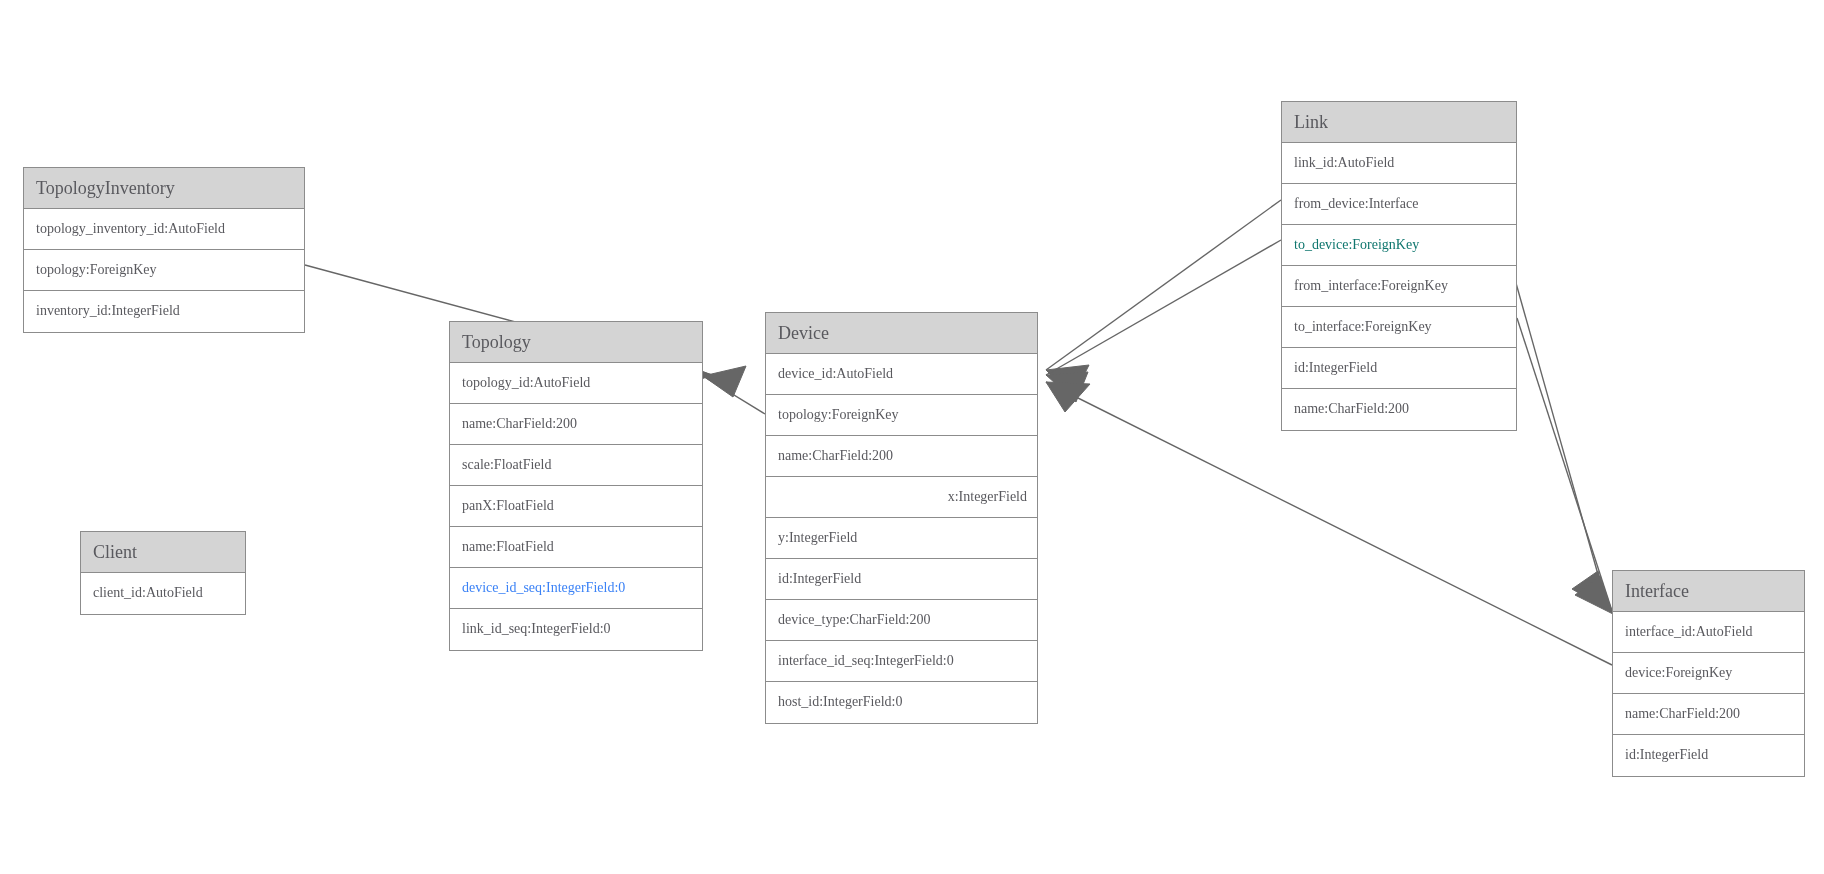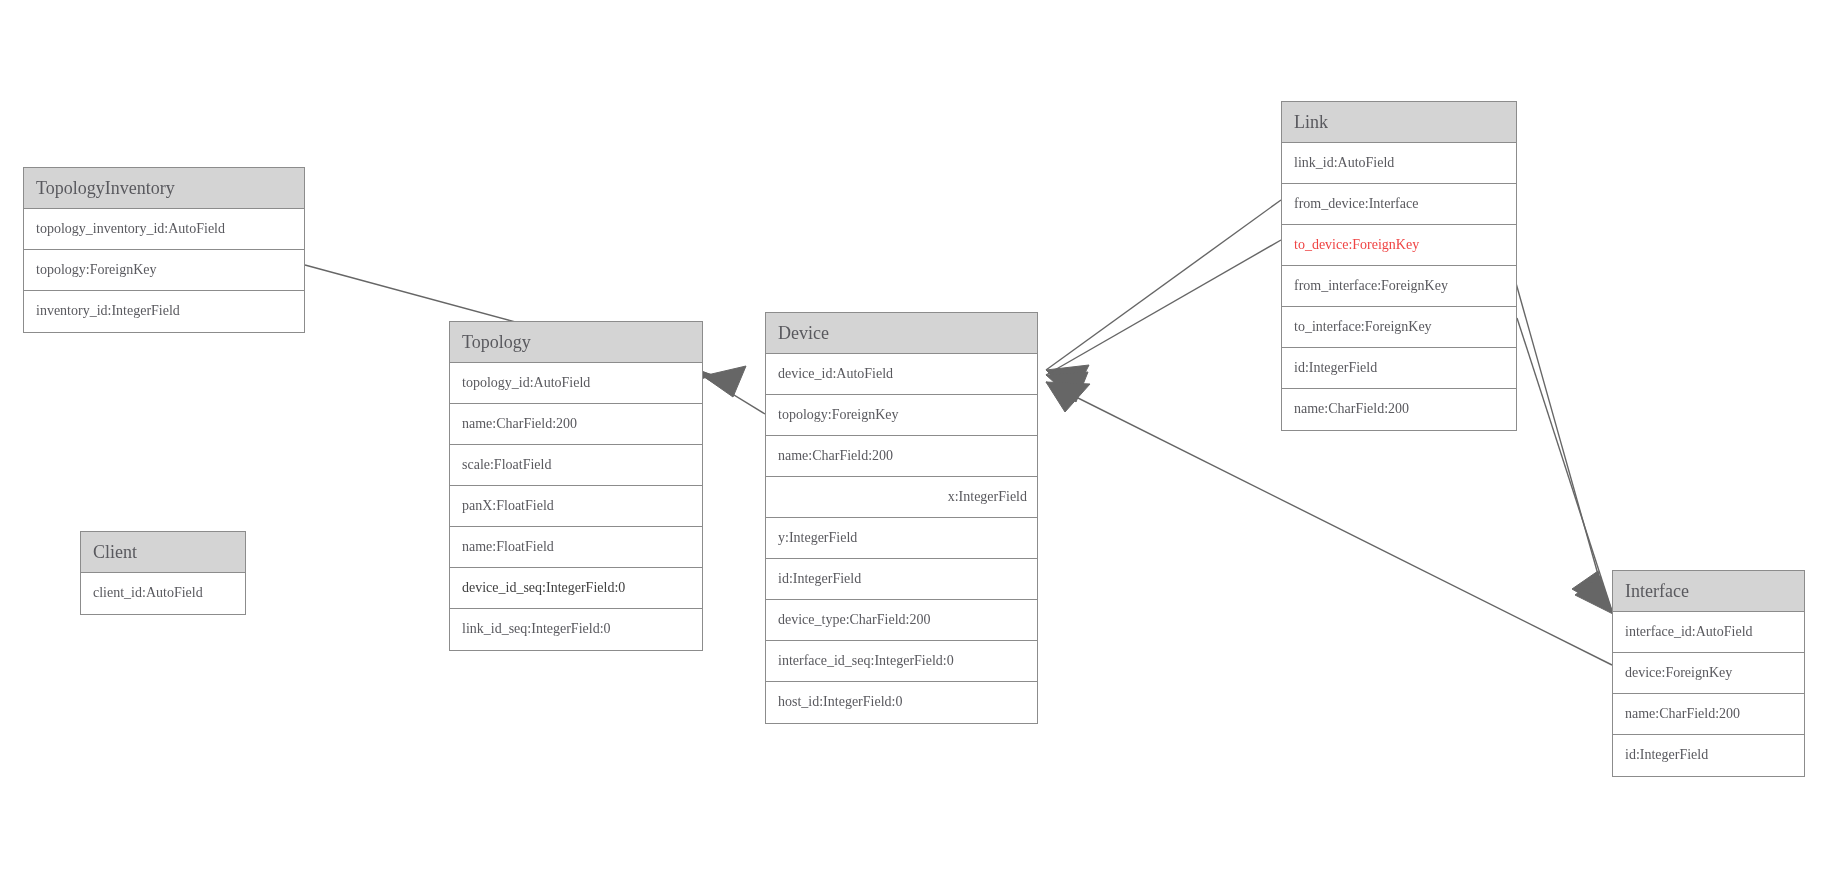--- a/index.html
+++ b/index.html
@@ -101,21 +101,21 @@
         <div class="entity-field" style="color: rgb(89, 89, 94); border-bottom-color: rgb(140, 140, 140); background: rgb(255, 255, 255);">topology:ForeignKey</div>
         <div class="entity-field" style="color: rgb(89, 89, 94); border-bottom-color: rgb(140, 140, 140); background: rgb(255, 255, 255);">inventory_id:IntegerField</div>
       </div>
       <div class="entity" style="left: 449px; top: 321px; width: 254px; border-color: rgb(140, 140, 140);">
         <div class="entity-header" style="background: rgb(212, 212, 212); color: rgb(89, 89, 94); border-bottom-color: rgb(140, 140, 140);">Topology</div>
         <div class="entity-field" style="color: rgb(89, 89, 94); border-bottom-color: rgb(140, 140, 140); background: rgb(255, 255, 255);">topology_id:AutoField</div>
         <div class="entity-field" style="color: rgb(89, 89, 94); border-bottom-color: rgb(140, 140, 140); background: rgb(255, 255, 255);">name:CharField:200</div>
         <div class="entity-field" style="color: rgb(89, 89, 94); border-bottom-color: rgb(140, 140, 140); background: rgb(255, 255, 255);">scale:FloatField</div>
         <div class="entity-field" style="color: rgb(89, 89, 94); border-bottom-color: rgb(140, 140, 140); background: rgb(255, 255, 255);">panX:FloatField</div>
         <div class="entity-field" style="color: rgb(89, 89, 94); border-bottom-color: rgb(140, 140, 140); background: rgb(255, 255, 255);">name:FloatField</div>
-        <div class="entity-field" style="color: #404040; border-bottom-color: rgb(140, 140, 140); background: rgb(255, 255, 255);">device_id_seq:IntegerField:0</div>
+        <div class="entity-field" style="color: #3b82f6; border-bottom-color: rgb(140, 140, 140); background: rgb(255, 255, 255);">device_id_seq:IntegerField:0</div>
         <div class="entity-field" style="color: rgb(89, 89, 94); border-bottom-color: rgb(140, 140, 140); background: rgb(255, 255, 255);">link_id_seq:IntegerField:0</div>
       </div>
       <div class="entity" style="left: 80px; top: 531px; width: 166px; border-color: rgb(140, 140, 140);">
         <div class="entity-header" style="background: rgb(212, 212, 212); color: rgb(89, 89, 94); border-bottom-color: rgb(140, 140, 140);">Client</div>
         <div class="entity-field" style="color: rgb(89, 89, 94); border-bottom-color: rgb(140, 140, 140); background: rgb(255, 255, 255);">client_id:AutoField</div>
       </div>
       <div class="entity" style="left: 765px; top: 312px; width: 273px; border-color: rgb(140, 140, 140);">
         <div class="entity-header" style="background: rgb(212, 212, 212); color: rgb(89, 89, 94); border-bottom-color: rgb(140, 140, 140);">Device</div>
         <div class="entity-field" style="color: rgb(89, 89, 94); border-bottom-color: rgb(140, 140, 140); background: rgb(255, 255, 255);">device_id:AutoField</div>
         <div class="entity-field" style="color: rgb(89, 89, 94); border-bottom-color: rgb(140, 140, 140); background: rgb(255, 255, 255);">topology:ForeignKey</div>
@@ -124,21 +124,21 @@
         <div class="entity-field" style="color: rgb(89, 89, 94); border-bottom-color: rgb(140, 140, 140); background: rgb(255, 255, 255);">y:IntegerField</div>
         <div class="entity-field" style="color: rgb(89, 89, 94); border-bottom-color: rgb(140, 140, 140); background: rgb(255, 255, 255);">id:IntegerField</div>
         <div class="entity-field" style="color: rgb(89, 89, 94); border-bottom-color: rgb(140, 140, 140); background: rgb(255, 255, 255);">device_type:CharField:200</div>
         <div class="entity-field" style="color: rgb(89, 89, 94); border-bottom-color: rgb(140, 140, 140); background: rgb(255, 255, 255);">interface_id_seq:IntegerField:0</div>
         <div class="entity-field" style="color: rgb(89, 89, 94); border-bottom-color: rgb(140, 140, 140); background: rgb(255, 255, 255);">host_id:IntegerField:0</div>
       </div>
       <div class="entity" style="left: 1281px; top: 101px; width: 236px; border-color: rgb(140, 140, 140);">
         <div class="entity-header" style="background: rgb(212, 212, 212); color: rgb(89, 89, 94); border-bottom-color: rgb(140, 140, 140);">Link</div>
         <div class="entity-field" style="color: rgb(89, 89, 94); border-bottom-color: rgb(140, 140, 140); background: rgb(255, 255, 255);">link_id:AutoField</div>
         <div class="entity-field" style="color: rgb(89, 89, 94); border-bottom-color: rgb(140, 140, 140); background: rgb(255, 255, 255);">from_device:Interface</div>
-        <div class="entity-field" style="color: #ef4444; border-bottom-color: rgb(140, 140, 140); background: rgb(255, 255, 255);">to_device:ForeignKey</div>
+        <div class="entity-field" style="color: #0f766e; border-bottom-color: rgb(140, 140, 140); background: rgb(255, 255, 255);">to_device:ForeignKey</div>
         <div class="entity-field" style="color: rgb(89, 89, 94); border-bottom-color: rgb(140, 140, 140); background: rgb(255, 255, 255);">from_interface:ForeignKey</div>
         <div class="entity-field" style="color: rgb(89, 89, 94); border-bottom-color: rgb(140, 140, 140); background: rgb(255, 255, 255);">to_interface:ForeignKey</div>
         <div class="entity-field" style="color: rgb(89, 89, 94); border-bottom-color: rgb(140, 140, 140); background: rgb(255, 255, 255);">id:IntegerField</div>
         <div class="entity-field" style="color: rgb(89, 89, 94); border-bottom-color: rgb(140, 140, 140); background: rgb(255, 255, 255);">name:CharField:200</div>
       </div>
       <div class="entity" style="left: 1612px; top: 570px; width: 193px; border-color: rgb(140, 140, 140);">
         <div class="entity-header" style="background: rgb(212, 212, 212); color: rgb(89, 89, 94); border-bottom-color: rgb(140, 140, 140);">Interface</div>
         <div class="entity-field" style="color: rgb(89, 89, 94); border-bottom-color: rgb(140, 140, 140); background: rgb(255, 255, 255);">interface_id:AutoField</div>
         <div class="entity-field" style="color: rgb(89, 89, 94); border-bottom-color: rgb(140, 140, 140); background: rgb(255, 255, 255);">device:ForeignKey</div>
         <div class="entity-field" style="color: rgb(89, 89, 94); border-bottom-color: rgb(140, 140, 140); background: rgb(255, 255, 255);">name:CharField:200</div>

